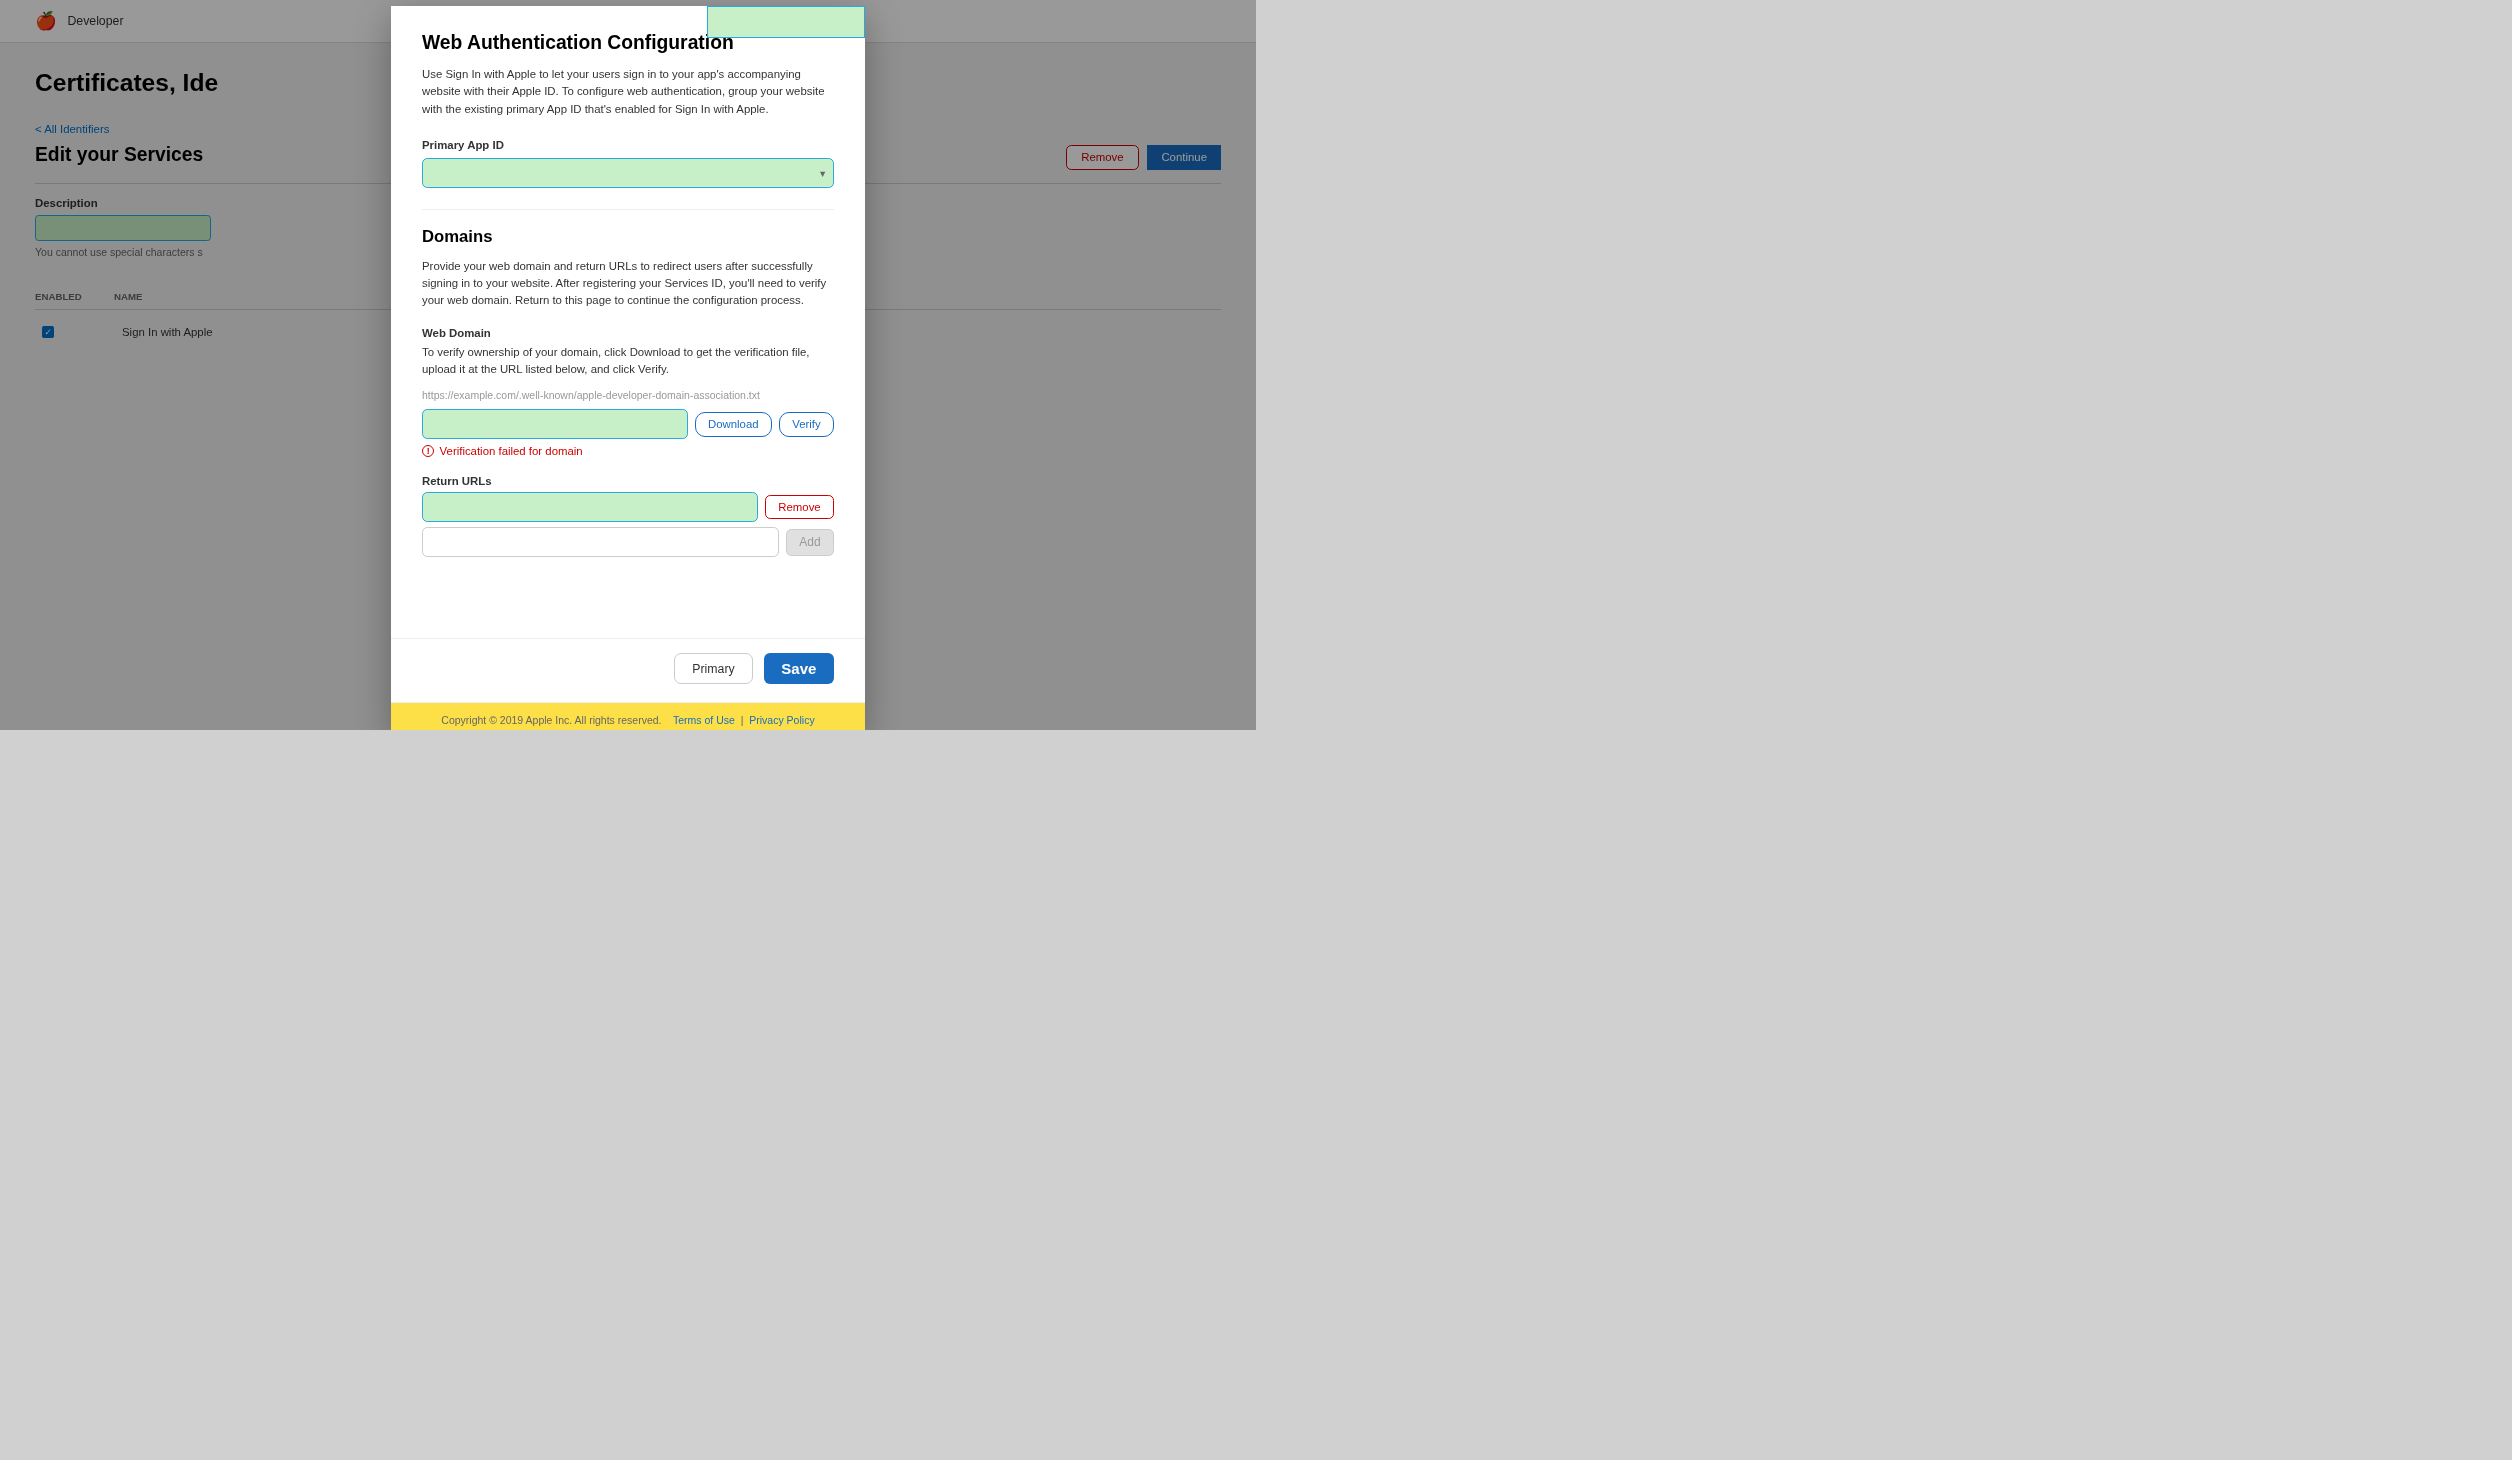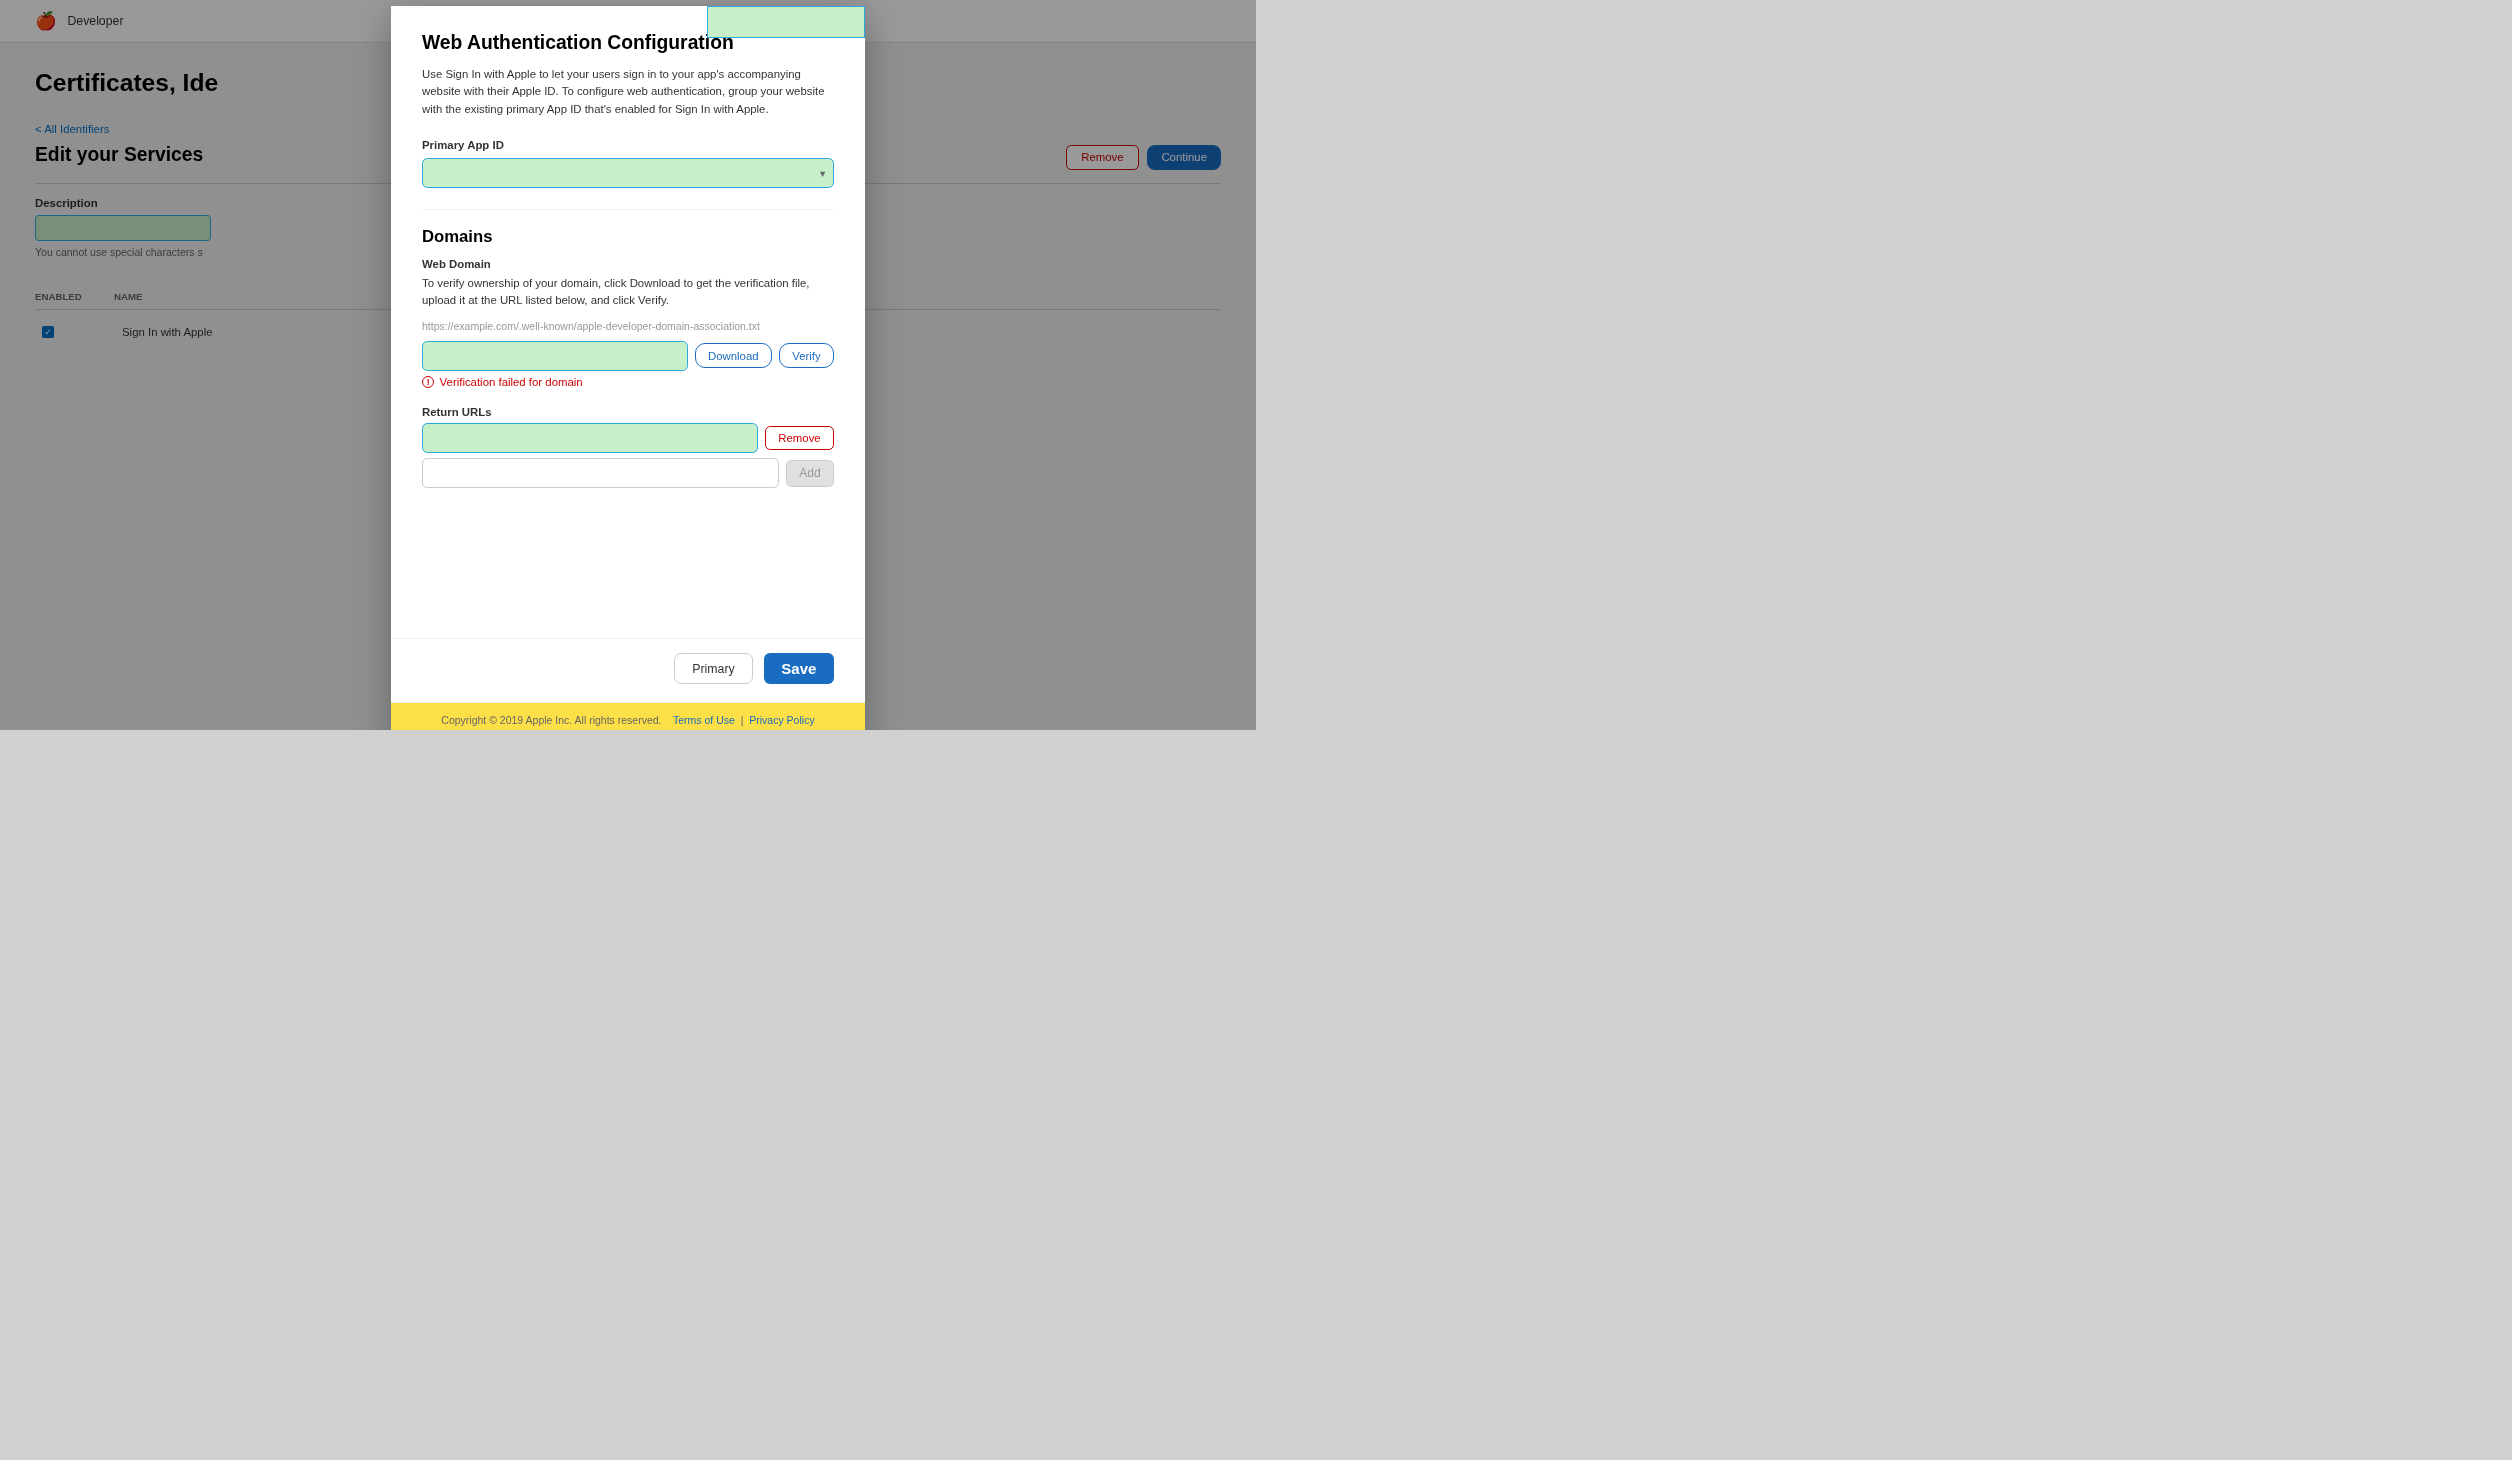--- a/index.html
+++ b/index.html
@@ -152,21 +152,21 @@
       border-radius: 5.3px;
       font-size: 11.4px;
       cursor: pointer;
     }
 
     .btn-continue-bg {
       padding: 5.3px 14px;
       background: #1a6cc0;
       color: #fff;
       border: none;
-      border-radius: 8px;
+      border-radius: 0;
       font-size: 11.4px;
       cursor: pointer;
     }
 
     
     .overlay {
       position: absolute;
       top: 0; left: 0;
       width: 100%; height: 100%;
       background: rgba(0,0,0,0.4);
@@ -486,20 +486,21 @@
           <select class="primary-app-id-select">
             <option value=""></option>
           </select>
         </div>
       </div>
 
       <hr class="divider">
 
       <div>
         <h2 class="section-heading">Domains</h2>
+        <p class="section-description">Provide your web domain and return URLs to redirect users after successfully signing in to your website. After registering your Services ID, you'll need to verify your web domain. Return to this page to continue the configuration process.</p>
 
         <div>
           <div class="subsection-label">Web Domain</div>
           <p class="subsection-description">To verify ownership of your domain, click Download to get the verification file, upload it at the URL listed below, and click Verify.</p>
           <div class="url-hint">https://example.com/.well-known/apple-developer-domain-association.txt</div>
 
           <div class="input-with-actions">
             <input type="text" class="text-input" value="" style="">
             <button class="btn-outline">Download</button>
             <button class="btn-outline">Verify</button>

